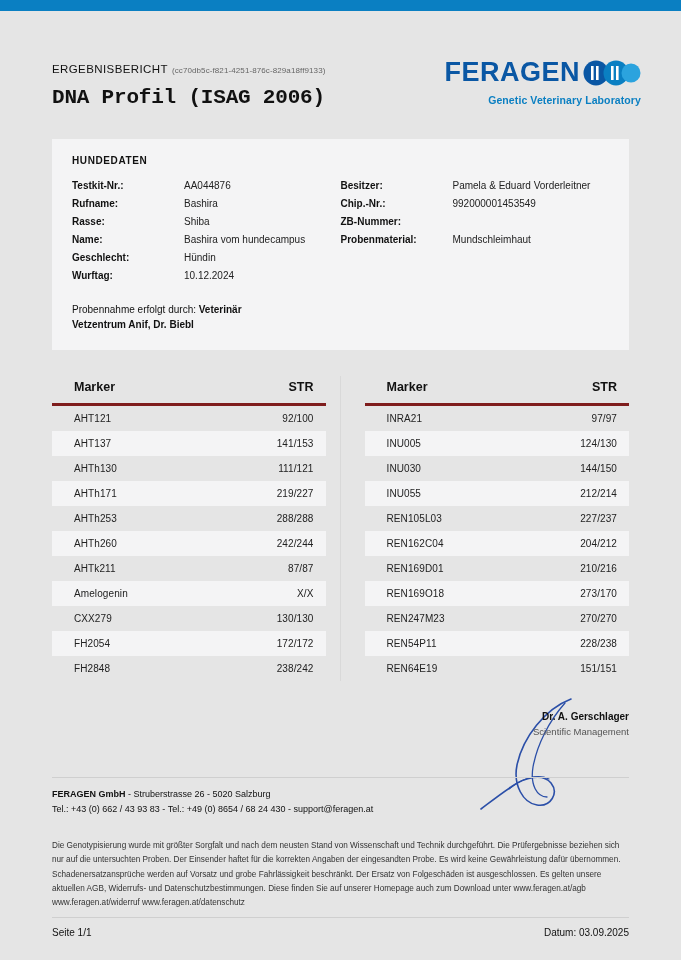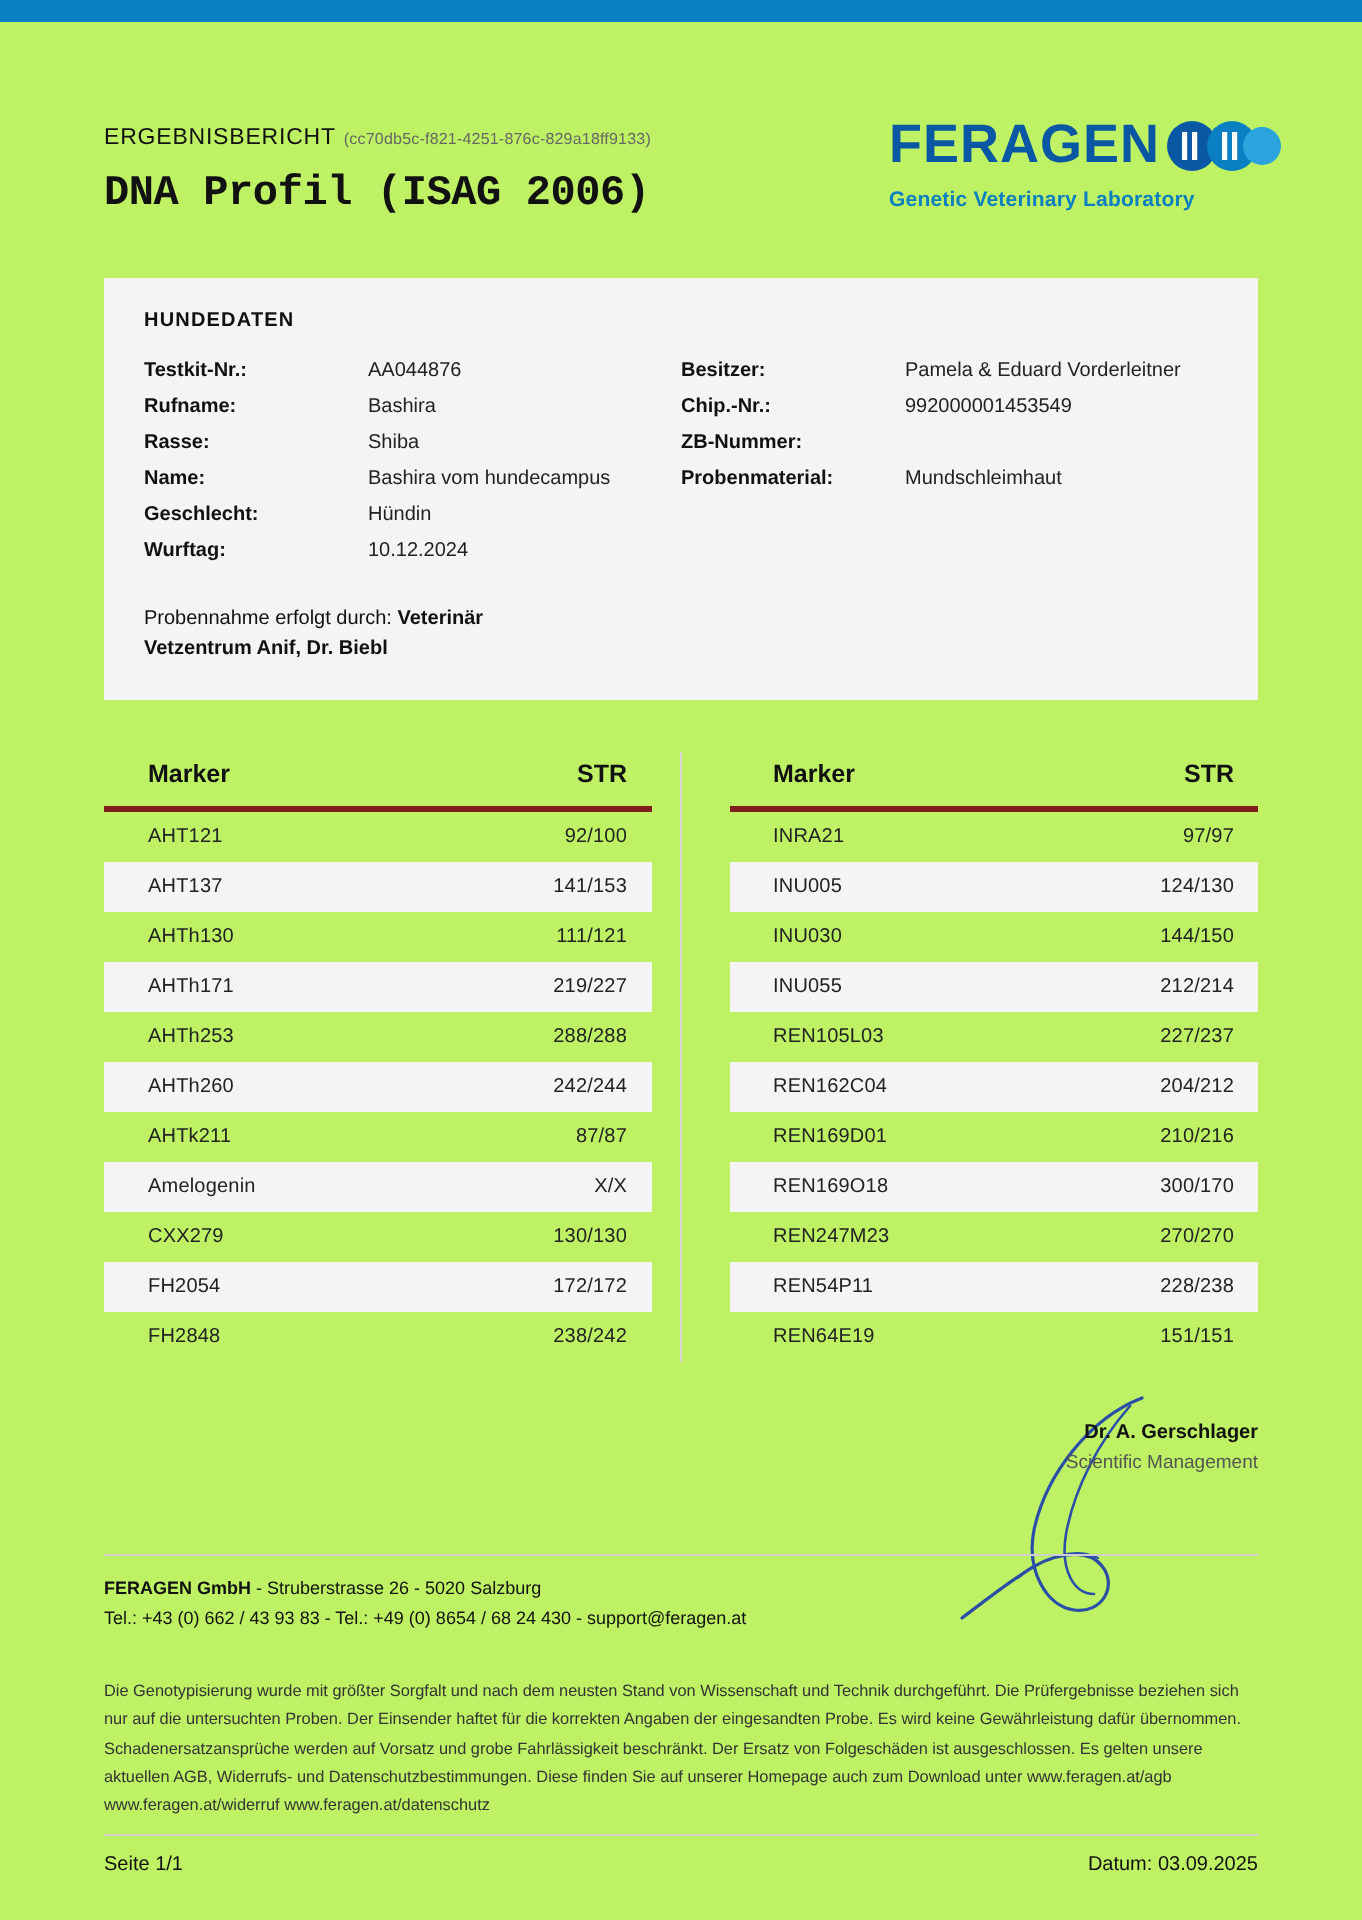--- a/index.html
+++ b/index.html
@@ -13,21 +13,21 @@
     font-family: "Liberation Sans", sans-serif;
     color: #1a1a1a;
     position: relative;
     overflow: hidden;
   }
   .page {
     width: 681px;
     height: 960px;
     position: relative;
     box-sizing: border-box;
-    background: #bef264;
+    background: #e5e5e5;
   }
   .top-bar {
     position: absolute;
     top: 0;
     left: 0;
     width: 681px;
     height: 11px;
     background: #0a7fc2;
   }
   .content {
@@ -60,20 +60,21 @@
   }
   .report-title {
     font-size: 21px;
     font-weight: bold;
     color: #111;
     margin-top: 9px;
     letter-spacing: -0.2px;
     font-family: Liberation Mono, monospace;
   }
   .header-right {
+    text-align: right;
     padding-top: 2px;
   }
   .logo-row {
     display: flex;
     align-items: center;
     justify-content: flex-end;
   }
   .logo-word {
     font-size: 27px;
     font-weight: bold;
@@ -420,21 +421,21 @@
         <div class="marker-row alt">
           <span class="marker-name">REN162C04</span>
           <span class="marker-str">204/212</span>
         </div>
         <div class="marker-row">
           <span class="marker-name">REN169D01</span>
           <span class="marker-str">210/216</span>
         </div>
         <div class="marker-row alt">
           <span class="marker-name">REN169O18</span>
-          <span class="marker-str">300/170</span>
+          <span class="marker-str">273/170</span>
         </div>
         <div class="marker-row">
           <span class="marker-name">REN247M23</span>
           <span class="marker-str">270/270</span>
         </div>
         <div class="marker-row alt">
           <span class="marker-name">REN54P11</span>
           <span class="marker-str">228/238</span>
         </div>
         <div class="marker-row">

